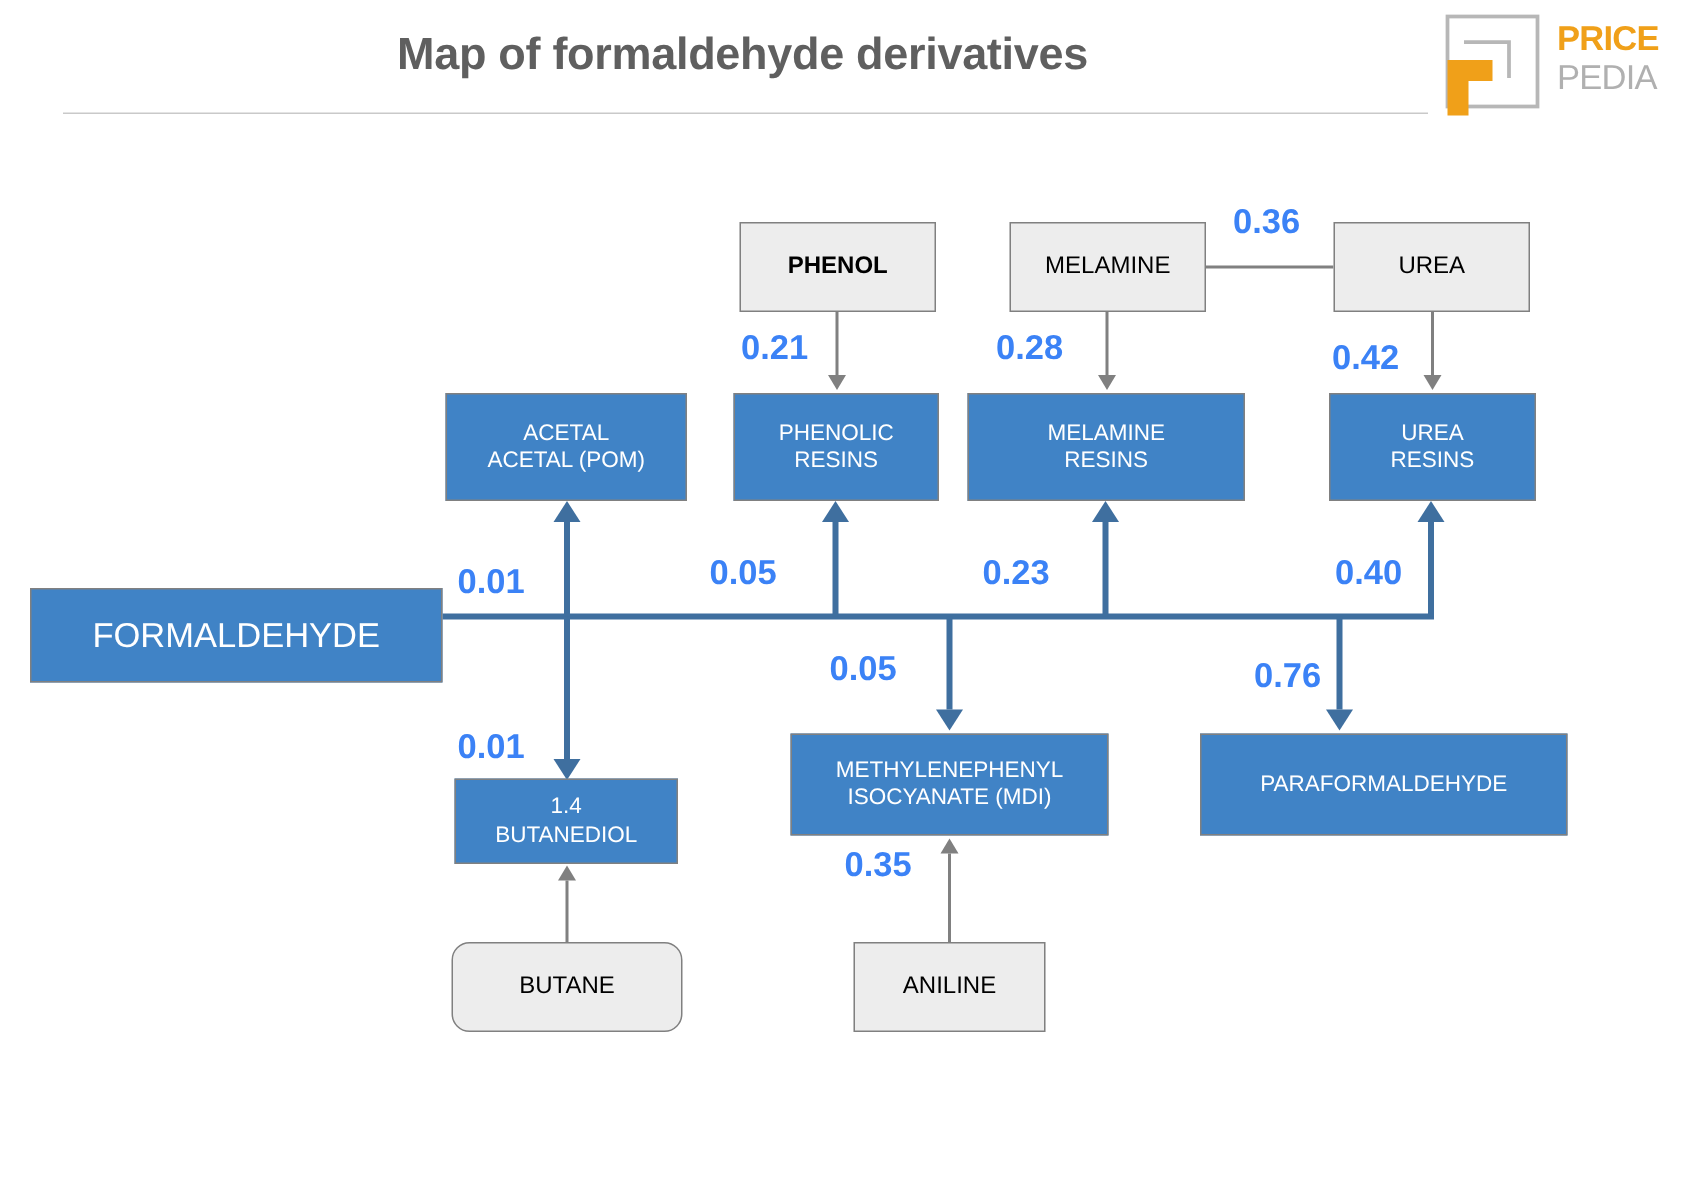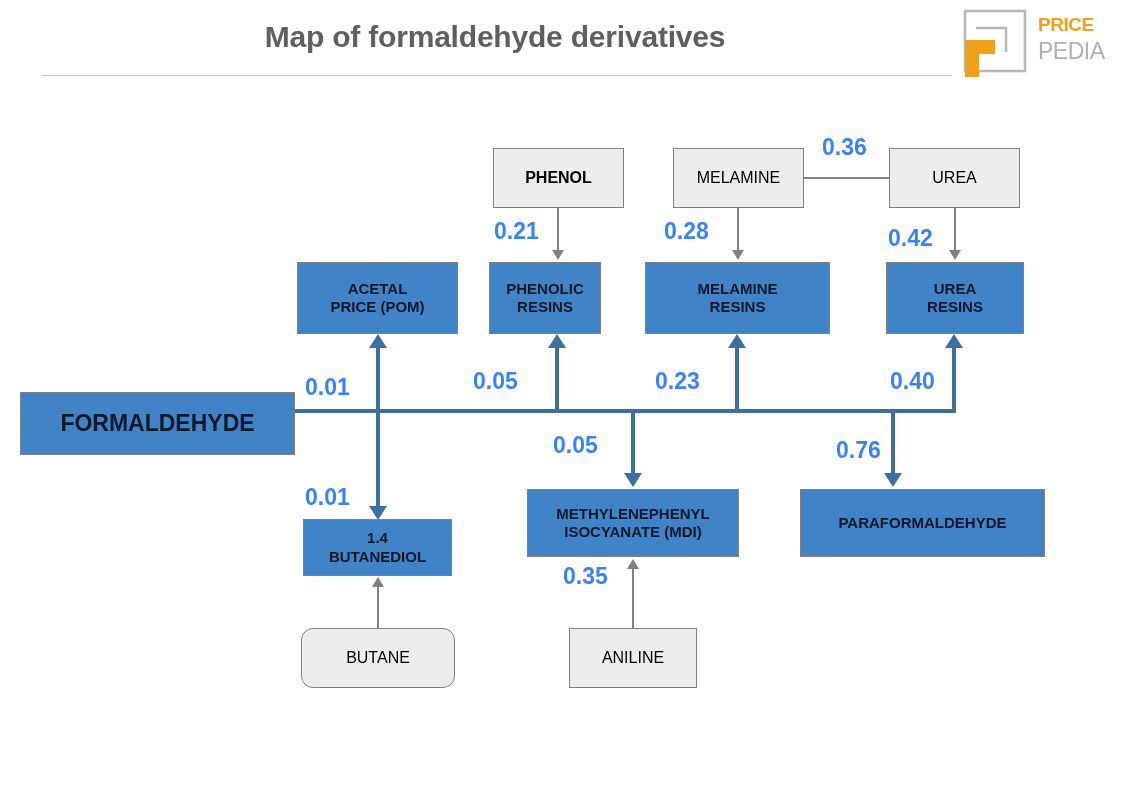--- a/index.html
+++ b/index.html
@@ -54,21 +54,21 @@
     width: 72px;
     height: 72px;
   }
   #logo-text {
     position: absolute;
     left: 76px;
     top: 4px;
     width: 72px;
   }
   .logo-word-price {
-    font-size: 19px;
+    font-size: 23px;
     font-weight: bold;
     color: #f0a019;
     line-height: 26px;
     letter-spacing: -0.5px;
   }
   .logo-word-pedia {
     font-size: 23px;
     color: #b0b0b0;
     line-height: 26px;
     letter-spacing: -0.5px;
@@ -86,23 +86,23 @@
     line-height: 1.22;
   }
   .node-gray {
     background: #ededed;
     color: #000000;
     font-size: 16px;
     font-weight: normal;
   }
   .node-blue {
     background: #4083c6;
-    color: #0f172a;
+    color: #ffffff;
     font-size: 15px;
-    font-weight: bold;
+    font-weight: normal;
   }
   .node-blue.big {
     font-size: 23px;
   }
 
   
   .ln {
     position: absolute;
     background: #3f6f9f;
   }
@@ -217,24 +217,24 @@
 
   <div class="node node-gray" style="left:673px; top:148px; width:131px; height:60px;">
     <span>MELAMINE</span>
   </div>
 
   <div class="node node-gray" style="left:889px; top:148px; width:131px; height:60px;">
     <span>UREA</span>
   </div>
 
   <div class="node node-blue" style="left:297px; top:262px; width:161px; height:72px;">
-    <span><span>ACETAL</span><br><span>PRICE (POM)</span></span>
-  </div>
-
-  <div class="node node-blue" style="left:489px; top:262px; width:112px; height:72px;">
+    <span><span>ACETAL</span><br><span>ACETAL (POM)</span></span>
+  </div>
+
+  <div class="node node-blue" style="left:489px; top:262px; width:137px; height:72px;">
     <span><span>PHENOLIC</span><br><span>RESINS</span></span>
   </div>
 
   <div class="node node-blue" style="left:645px; top:262px; width:185px; height:72px;">
     <span><span>MELAMINE</span><br><span>RESINS</span></span>
   </div>
 
   <div class="node node-blue" style="left:886px; top:262px; width:138px; height:72px;">
     <span><span>UREA</span><br><span>RESINS</span></span>
   </div>

